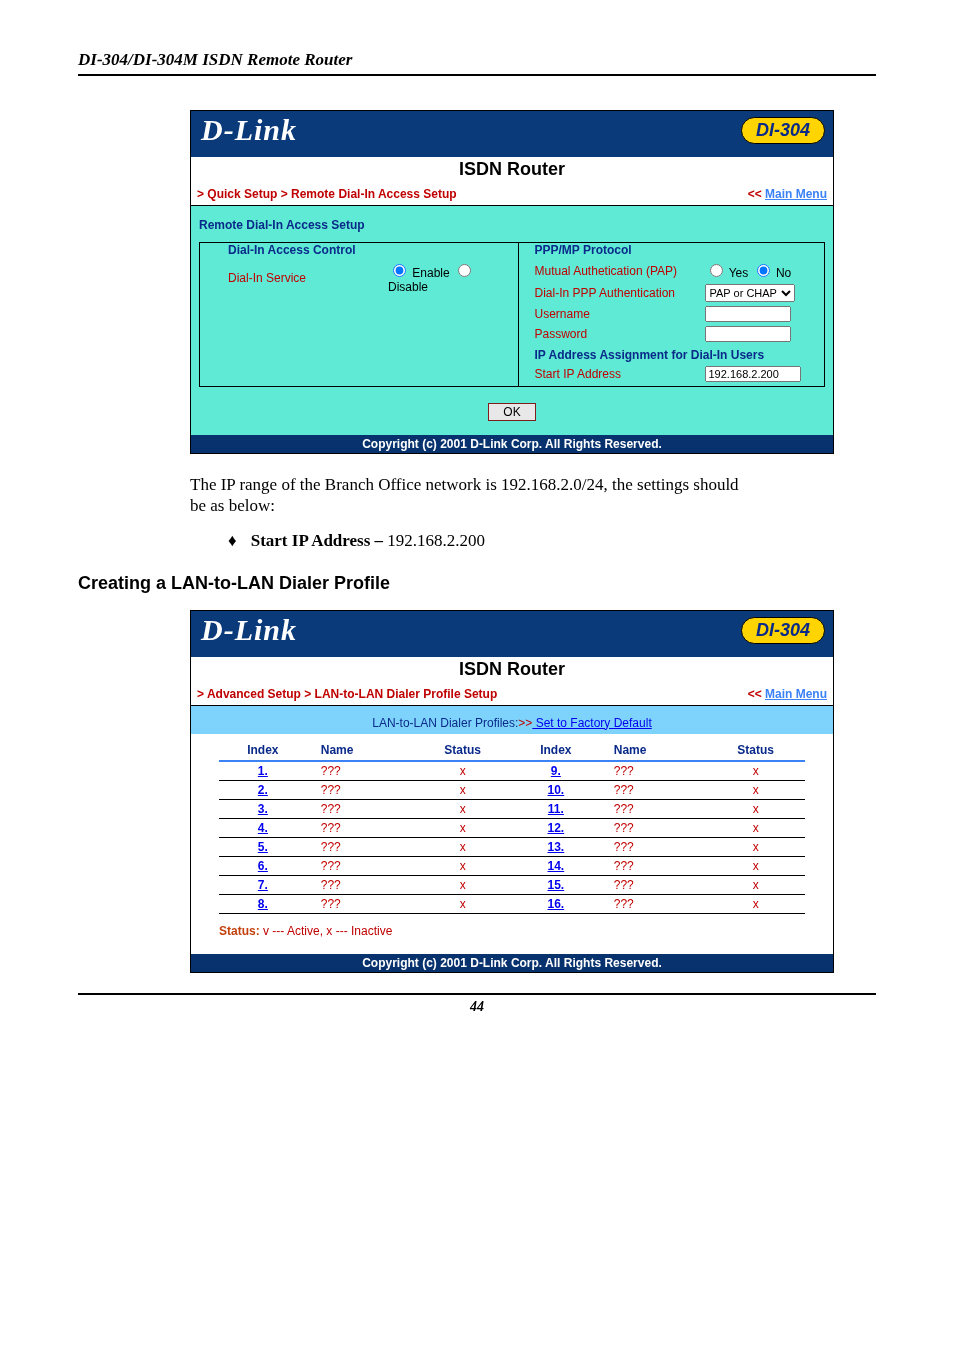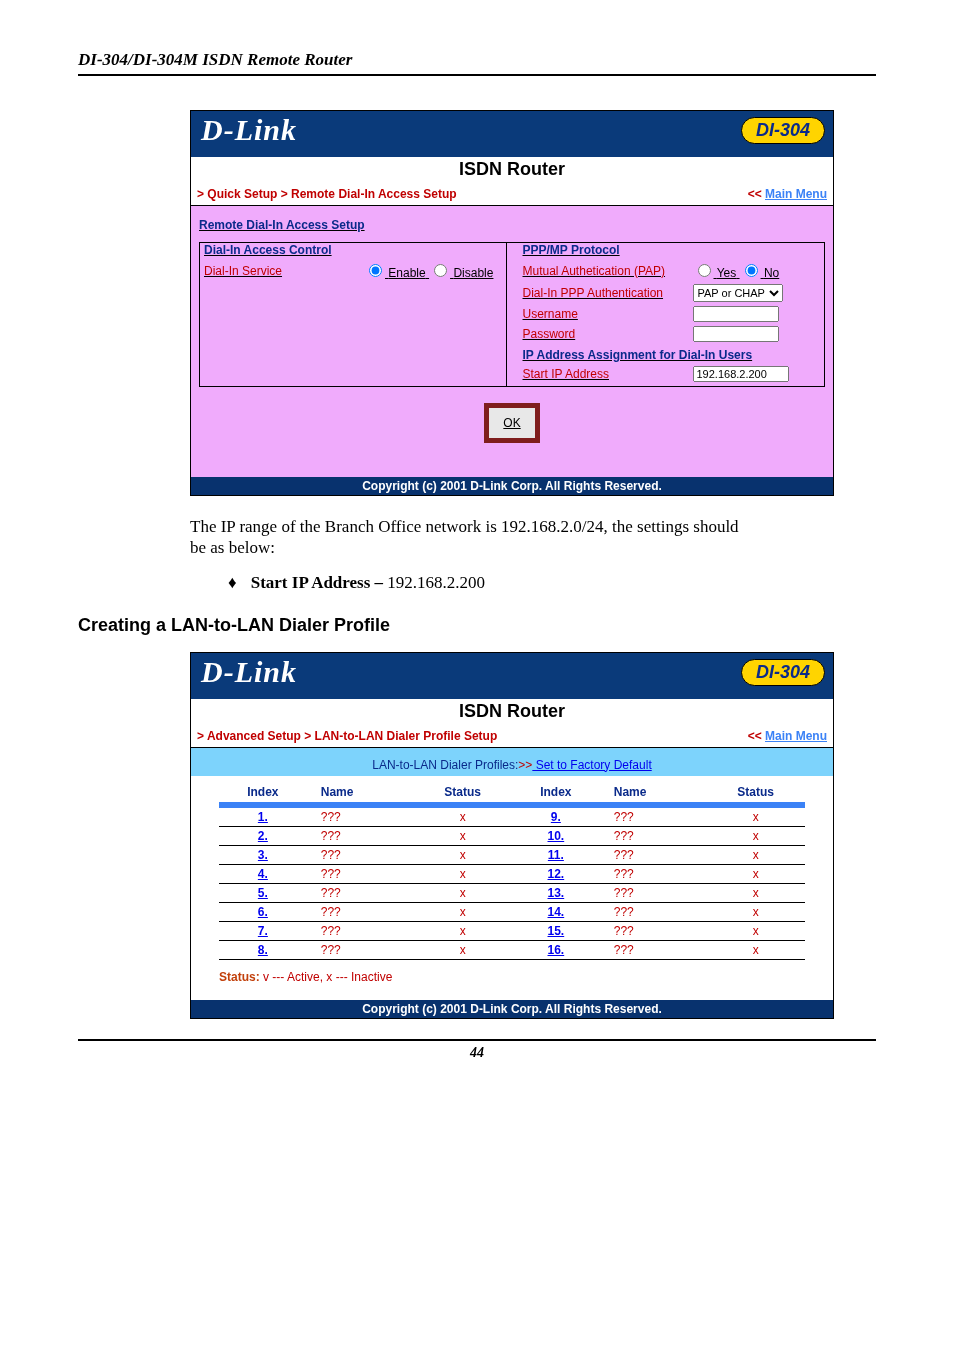--- a/index.html
+++ b/index.html
@@ -89,33 +89,33 @@
     font-size: 12px;
     font-weight: bold;
     display: flex;
     justify-content: space-between;
     border-bottom: 1px solid #000;
   }
   .crumb-left { color: #c00000; }
   .crumb-right a { color: #3b82f6; text-decoration: underline; }
   .crumb-right .chev { color: #c00000; text-decoration:none; }
 
-  .panel-body { padding: 8px 8px 14px 8px; background: #f0abfc; text-decoration: underline; }
+  .panel-body { padding: 8px 8px 14px 8px; background: #5eead4; }
   .section-title { color: #0a2a8a; font-weight: bold; font-size: 12px; margin: 4px 0 10px 0; }
   .section-sub { color: #0a2a8a; font-weight: bold; font-size: 12px; }
 
-  .two-col { display: flex; gap: 12px; }
+  .two-col { display: flex; gap: 12px; padding-left: 24px; }
   .col { flex: 1; border: 0px solid #888; padding: 0 4px; }
   .col.left { border-right: 1px solid #000; }
   .field-row { display: flex; align-items: center; margin: 4px 0; font-size: 12px; }
   .field-label { color: #c00000; flex: 0 0 160px; }
   .field-ctrl { color: #000; }
   input[type="text"].tiny { width: 86px; font-size:11px; height:16px; box-sizing:border-box; }
   select.tiny { font-size: 11px; height:18px; }
-  .ok-btn { display:block; margin: 16px auto 20px auto; font-size:12px; padding: 8px 14px; background:#e8e8e8; border:5px solid #7f1d1d; }
+  .ok-btn { display:block; margin: 16px auto 0 auto; font-size:12px; padding: 1px 14px; background:#e8e8e8; border:1px solid #7f1d1d; }
 
   .panel-footer {
     background: #08326e;
     color: #fff;
     text-align: center;
     font-size: 12px;
     font-weight: bold;
     padding: 2px 0;
   }
 
@@ -159,21 +159,21 @@
 
   table.prof {
     border-collapse: collapse;
     width: calc(100% - 56px);
     margin: 6px 28px 10px 28px;
     font-size: 12px;
   }
   table.prof th {
     color: #0a2a8a;
     font-weight: bold;
-    border-bottom: 6px solid #3b82f6;
+    border-bottom: 2px solid #3b82f6;
     padding: 3px 6px;
     text-align: center;
   }
   table.prof td {
     border-bottom: 1px solid #000;
     padding: 2px 6px;
     text-align: center;
     color: #c00000;
   }
   table.prof td.idx a { color: #0000ee; text-decoration: underline; font-weight:bold; }

